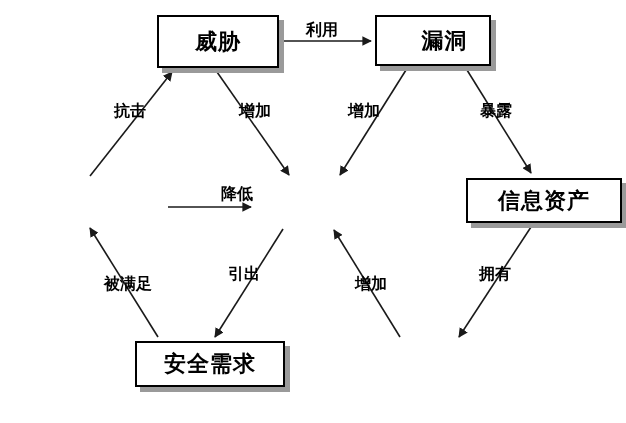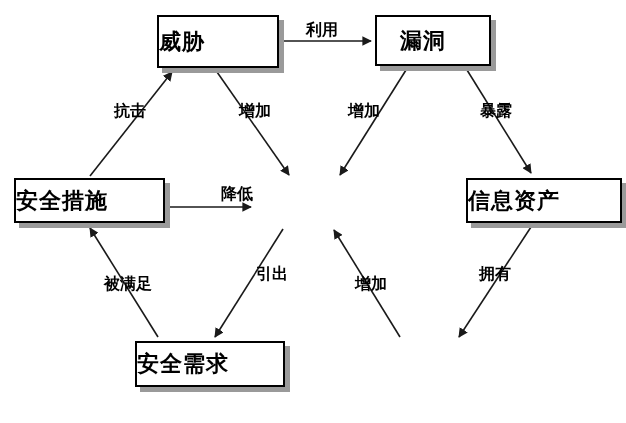--- a/index.html
+++ b/index.html
@@ -25,20 +25,21 @@
     height: 423px;
   }
   .node {
     position: absolute;
     box-sizing: border-box;
     background: #ffffff;
     border: 2px solid #000000;
     box-shadow: 5px 5px 0 0 #9a9a9a;
     display: flex;
     align-items: center;
+    justify-content: center;
     z-index: 5;
   }
   .node-label {
     font-family: "DejaVu Sans", "Liberation Sans", sans-serif;
     font-size: 22px;
     font-weight: bold;
     color: #000000;
     letter-spacing: 1px;
     line-height: 1;
     white-space: nowrap;
@@ -89,23 +90,20 @@
   </svg>
 
   <div class="node" style="left:157px; top:15px; width:122px; height:53px;">
     <span class="node-label">威胁</span>
   </div>
 
   <div class="node" style="left:375px; top:15px; width:116px; height:51px;padding-left:23px;">
     <span class="node-label">漏洞</span>
   </div>
 
-  <div class="node" style="left:14px; top:178px; width:151px; height:45px;">
-    <span class="node-label">安全措施</span>
-  </div>
 
 
   <div class="node" style="left:466px; top:178px; width:156px; height:45px;">
     <span class="node-label">信息资产</span>
   </div>
 
   <div class="node" style="left:135px; top:341px; width:150px; height:46px;">
     <span class="node-label">安全需求</span>
   </div>
 
@@ -117,19 +115,19 @@
   <span class="edge-label" style="left:239px; top:103px;">增加</span>
 
   <span class="edge-label" style="left:348px; top:103px;">增加</span>
 
   <span class="edge-label" style="left:480px; top:103px;">暴露</span>
 
   <span class="edge-label" style="left:181px; top:186px;margin-left:40px;">降低</span>
 
   <span class="edge-label" style="left:104px; top:276px;">被满足</span>
 
-  <span class="edge-label" style="left:228px; top:266px;margin-left:28px;">引出</span>
+  <span class="edge-label" style="left:228px; top:266px;">引出</span>
 
   <span class="edge-label" style="left:355px; top:276px;">增加</span>
 
   <span class="edge-label" style="left:479px; top:266px;">拥有</span>
 
 </div>
 
 </body></html>

